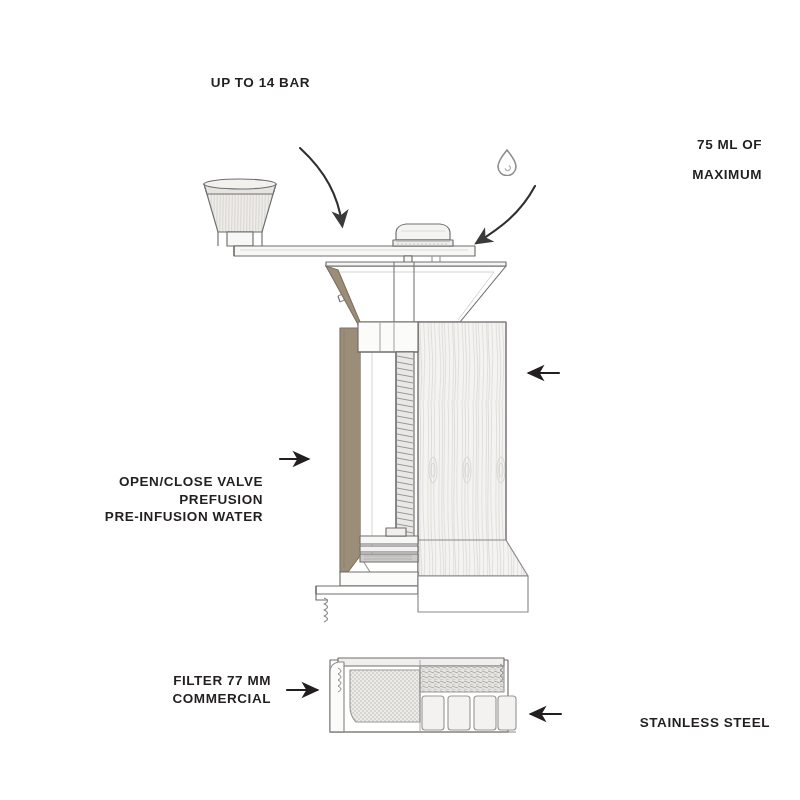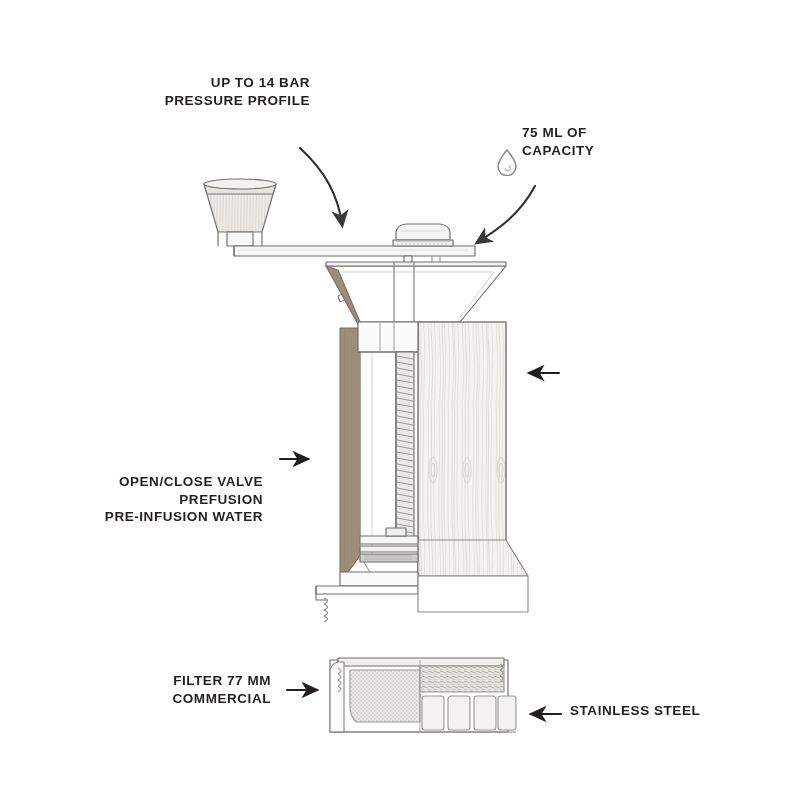--- a/index.html
+++ b/index.html
@@ -16,21 +16,21 @@
   .callout{position:absolute;}
   .callout .ln{
     font-size:13.5px;
     font-weight:bold;
     letter-spacing:0.55px;
     color:#231f20;
     line-height:17.5px;
     white-space:nowrap;
   }
   .al-right .ln{text-align:right;}
-  .al-left  .ln{text-align:left;}
+  .al-left  .ln{text-align:right;margin-top:12px;}
 
   
   #c-pressure{left:34px;  top:74px;  width:268px;}
   #c-capacity{left:514px; top:124px; width:240px;}
   #c-wood{left:560px; top:356px; width:220px;}
   #c-valve{left:30px;  top:431px; width:225px;margin-top:42px;}
   #c-filter{left:60px; top:672px; width:203px;}
   #c-steel{left:562px; top:702px; width:200px;}
 
   .drop-icon{position:absolute;left:488px;top:148px;width:22px;height:28px;}
@@ -249,26 +249,25 @@
     </g>
   </svg>
 
   <svg class="drop-icon" viewBox="0 0 22 28">
     <path d="M11 2 C11 2 20 13 20 18.6 A9 9 0 0 1 2 18.6 C2 13 11 2 11 2 Z" fill="none" stroke="#8d8d8d" stroke-width="1.6"></path>
     <path d="M9.2 20.2 a2.6 2.6 0 1 0 3.6 -2.6" fill="none" stroke="#b5b5b5" stroke-width="1.3"></path>
   </svg>
 
   <div class="callout al-right" id="c-pressure">
     <div class="ln">UP TO 14 BAR</div>
-    <div class="ln">PRESSURE PROFILE</div>
   </div>
 
   <div class="callout al-left" id="c-capacity">
     <div class="ln">75 ML OF</div>
-    <div class="ln">CAPACITY</div>
+    <div class="ln">MAXIMUM</div>
   </div>
 
 
   <div class="callout al-right" id="c-valve">
     <div class="ln">OPEN/CLOSE VALVE</div>
     <div class="ln">PREFUSION</div>
     <div class="ln">PRE-INFUSION WATER</div>
   </div>
 
   <div class="callout al-right" id="c-filter">

